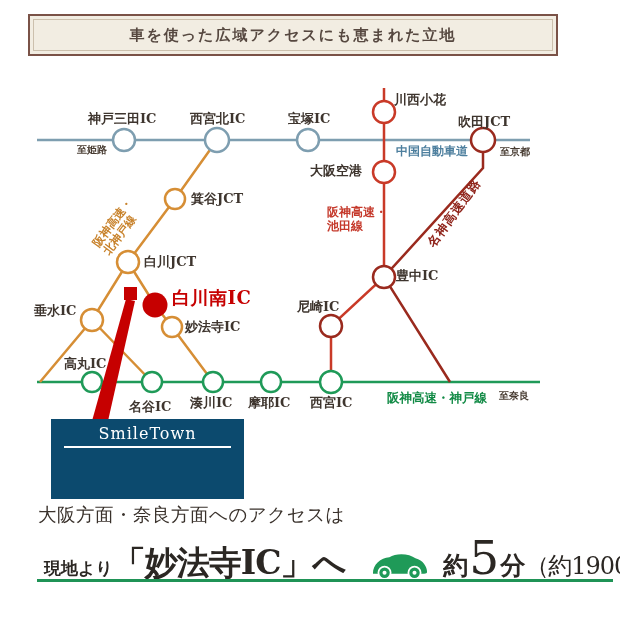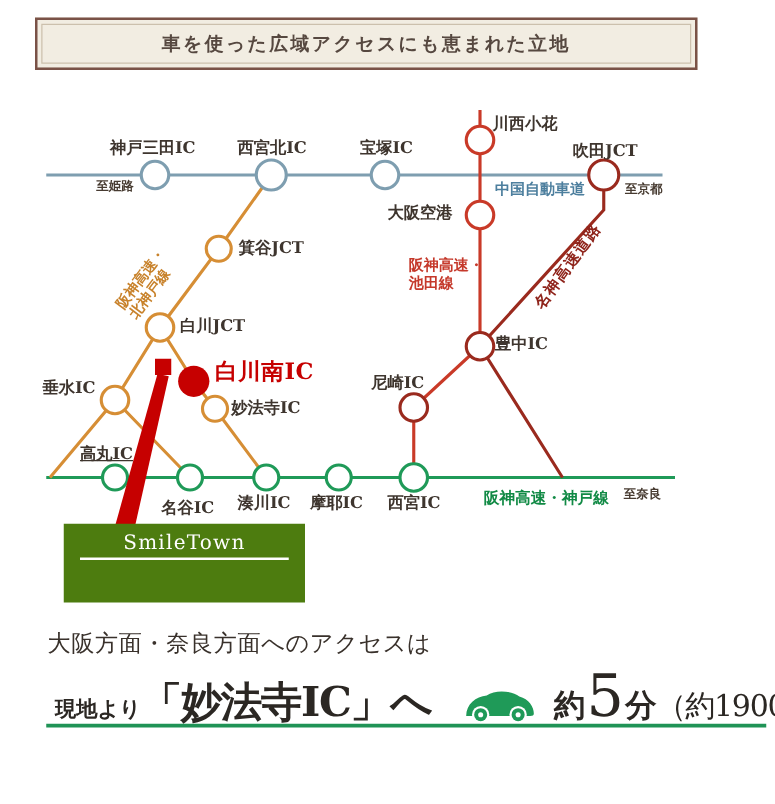--- a/index.html
+++ b/index.html
@@ -14,21 +14,21 @@
   
   .lbl{position:absolute;font-size:13px;font-weight:600;color:#3E352E;white-space:nowrap;line-height:1.1;}
   .lbl.small{font-size:10px;color:#473B31;}
   .lbl.blue{color:#4D7F9E;font-size:12px;}
   .lbl.red{color:#C5392B;font-size:12px;line-height:14px;}
   .lbl.green{color:#118A45;font-size:12.5px;}
   .lbl.bigred{color:#C60000;font-size:18px;font-weight:700;letter-spacing:0.5px;}
   .lbl.rot-orange{color:#C8822B;font-size:11.5px;line-height:13px;transform:rotate(-53deg);font-weight:700;}
   .lbl.rot-darkred{color:#8F241B;font-size:12.5px;transform:rotate(-54deg);font-weight:700;letter-spacing:1px;}
   
-  .callout{position:absolute;left:51px;top:419px;width:193px;height:63px;background:#4d7c0f;
+  .callout{position:absolute;left:51px;top:419px;width:193px;height:80px;background:#0c4a6e;
     color:#fff;text-align:center;box-sizing:border-box;padding-top:5px;}
   .callout .brand{font-size:16px;letter-spacing:1px;}
   .callout .divider{border-top:2px solid #fff;margin:3px 13px 2px;}
   .callout .name{font-size:23px;font-weight:700;letter-spacing:2px;}
   
   .access-line1{position:absolute;left:38px;top:502px;font-size:18.5px;font-weight:400;color:#39312B;letter-spacing:0.5px;}
   .access-row{position:absolute;left:44px;top:530px;display:flex;align-items:baseline;white-space:nowrap;color:#2B2723;}
   .access-from{font-size:17px;font-weight:700;}
   .access-dest{font-size:33px;font-weight:600;letter-spacing:-1px;}
   .car-wrap{align-self:flex-end;margin:0 14px 2px 26px;}
@@ -109,21 +109,21 @@
   <div class="lbl small" style="left:499px;top:390px;">至奈良</div>
   <div class="lbl rot-orange" style="left:84px;top:203px;width:84px;">
     <span style="display:block;">阪神高速・</span>
     <span style="display:block;">北神戸線</span>
   </div>
   <div class="lbl" style="left:191px;top:192px;">箕谷JCT</div>
   <div class="lbl" style="left:144px;top:255px;">白川JCT</div>
   <div class="lbl bigred" style="left:172px;top:288px;">白川南IC</div>
   <div class="lbl" style="left:172px;top:320px;margin-left:13px;">妙法寺IC</div>
   <div class="lbl" style="left:34px;top:304px;">垂水IC</div>
-  <div class="lbl" style="left:64px;top:357px;text-decoration:underline;">高丸IC</div>
+  <div class="lbl" style="left:64px;top:357px;">高丸IC</div>
   <div class="lbl" style="left:129px;top:400px;">名谷IC</div>
   <div class="lbl" style="left:190px;top:396px;">湊川IC</div>
   <div class="lbl" style="left:248px;top:396px;">摩耶IC</div>
 
   <div class="callout">
     <div class="brand">SmileTown</div>
     <div class="divider"></div>
   </div>
 
   <div class="access-line1">大阪方面・奈良方面へのアクセスは</div>

